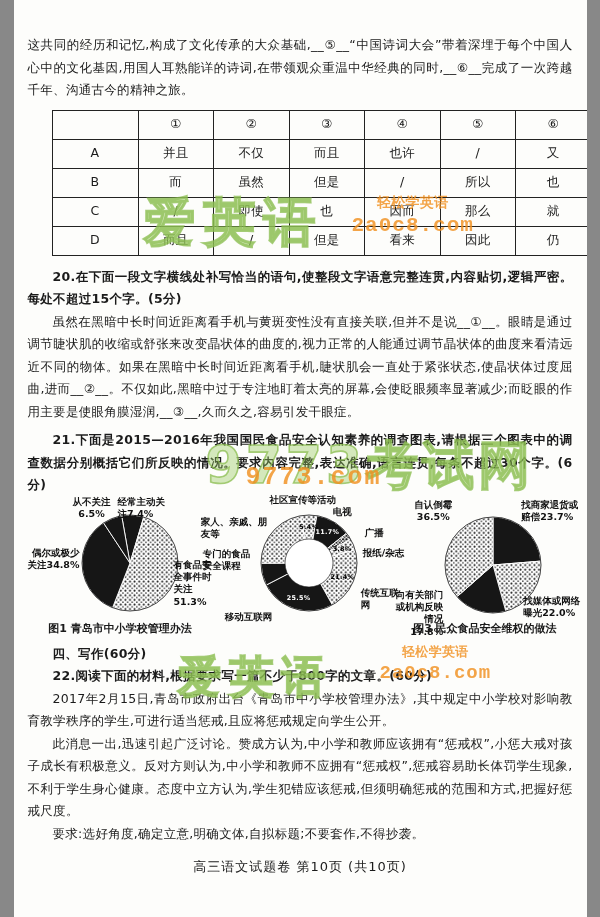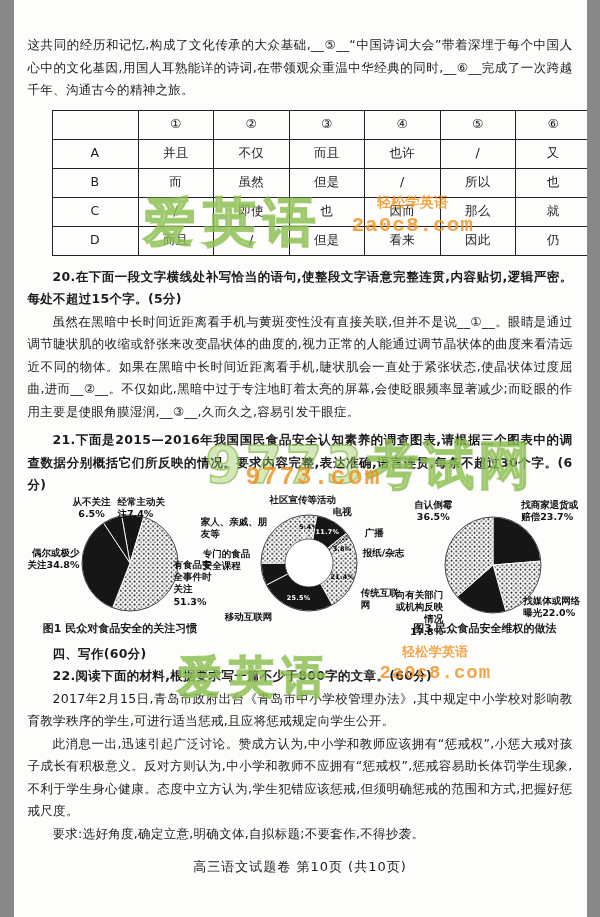--- a/index.html
+++ b/index.html
@@ -182,21 +182,21 @@
           <path d="M52,52 L43.66,4.73 A48,48 0 0 1 65.75,6.01 Z" fill="#161616" stroke="#fff" stroke-width="0.9"></path>
           <path d="M52,52 L65.75,6.01 A48,48 0 1 1 34.55,96.72 Z" fill="url(#dots0)" stroke="#fff" stroke-width="0.9"></path>
           <path d="M52,52 L34.55,96.72 A48,48 0 0 1 25.58,11.93 Z" fill="#161616" stroke="#fff" stroke-width="0.9"></path>
           <path d="M52,52 L25.58,11.93 A48,48 0 0 1 43.66,4.73 Z" fill="#161616" stroke="#fff" stroke-width="0.9"></path>
           <circle cx="52" cy="52" r="48" fill="none" stroke="#111" stroke-width="0.8"></circle>
         </svg>
       <div class="plabel c1-never">从不关注6.5%</div>
       <div class="plabel c1-often">经常主动关注7.4%</div>
       <div class="plabel c1-seldom">偶尔或极少关注34.8%</div>
       <div class="plabel c1-event">有食品安全事件时关注51.3%</div>
-      <div class="caption">图1 民众对食品安全的关注习惯</div>
+      <div class="caption">图1 青岛市中小学校管理办法</div>
     </div>
 
     <div class="chart c2">
       <svg viewBox="0 0 104 104">
           <defs>
             <pattern id="dots1" width="4.6" height="4.6" patternUnits="userSpaceOnUse">
               <rect width="4.6" height="4.6" fill="#fff"></rect>
               <circle cx="1.4" cy="1.5" r="1" fill="#1a1a1a"></circle>
               <circle cx="3.6" cy="3.8" r="0.75" fill="#1a1a1a"></circle>
             </pattern>

